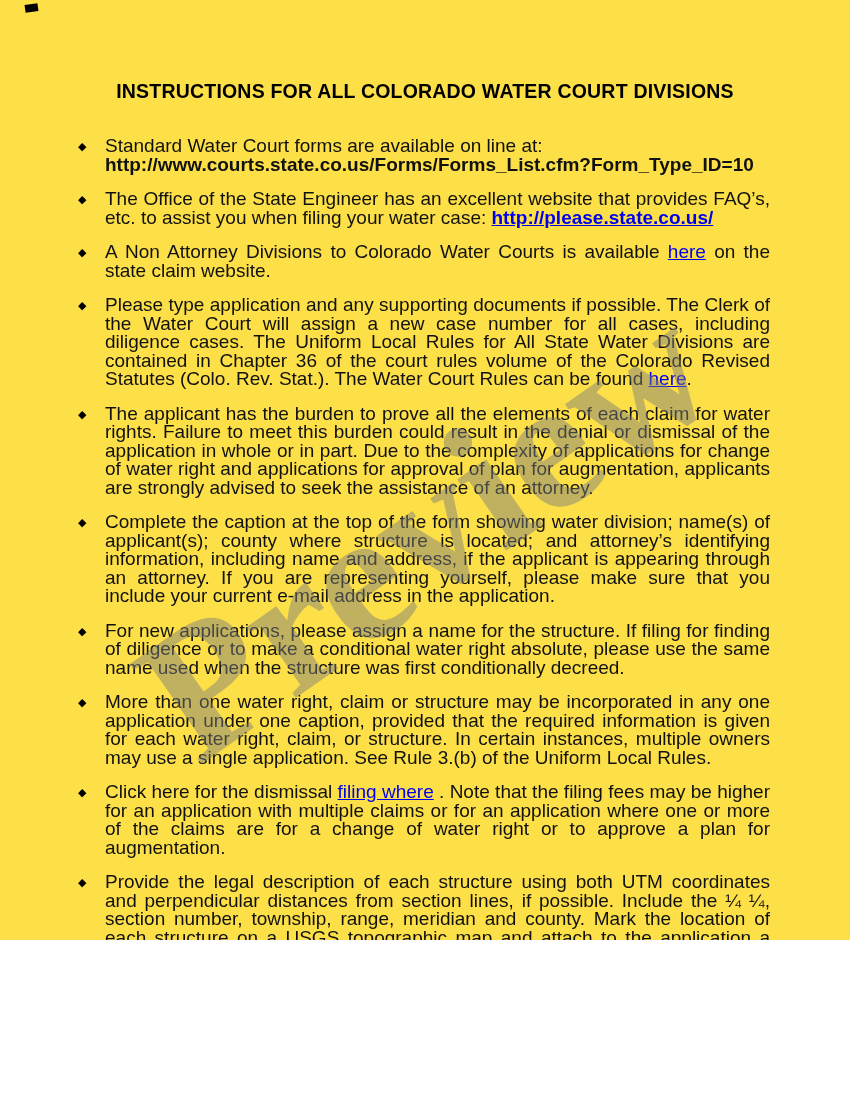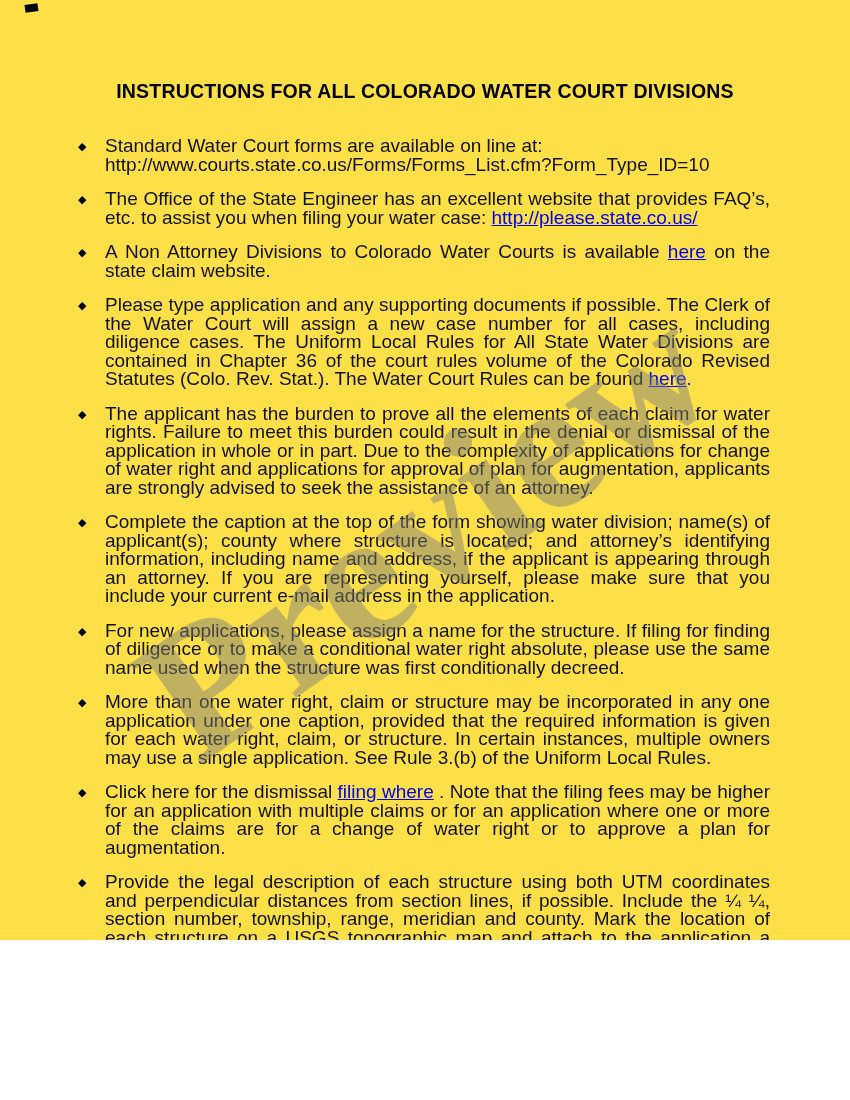--- a/index.html
+++ b/index.html
@@ -43,21 +43,21 @@
     padding-top: 3px;
     color: #000000;
   }
   .btext {
     flex: 1;
     font-size: 19px;
     line-height: 18.5px;
     text-align: justify;
     color: #111111;
   }
-  .bold { font-weight: normal; margin-top: 25px; }
+  .bold { font-weight: bold; margin-top: 25px; }
   a.doc-link {
     color: #0000EE;
     text-decoration: underline;
     cursor: pointer;
   }
   .watermark {
     position: absolute;
     left: 50%; top: 478px;
     transform: translate(-50%, -50%) rotate(-35deg);
     transform-origin: center;

